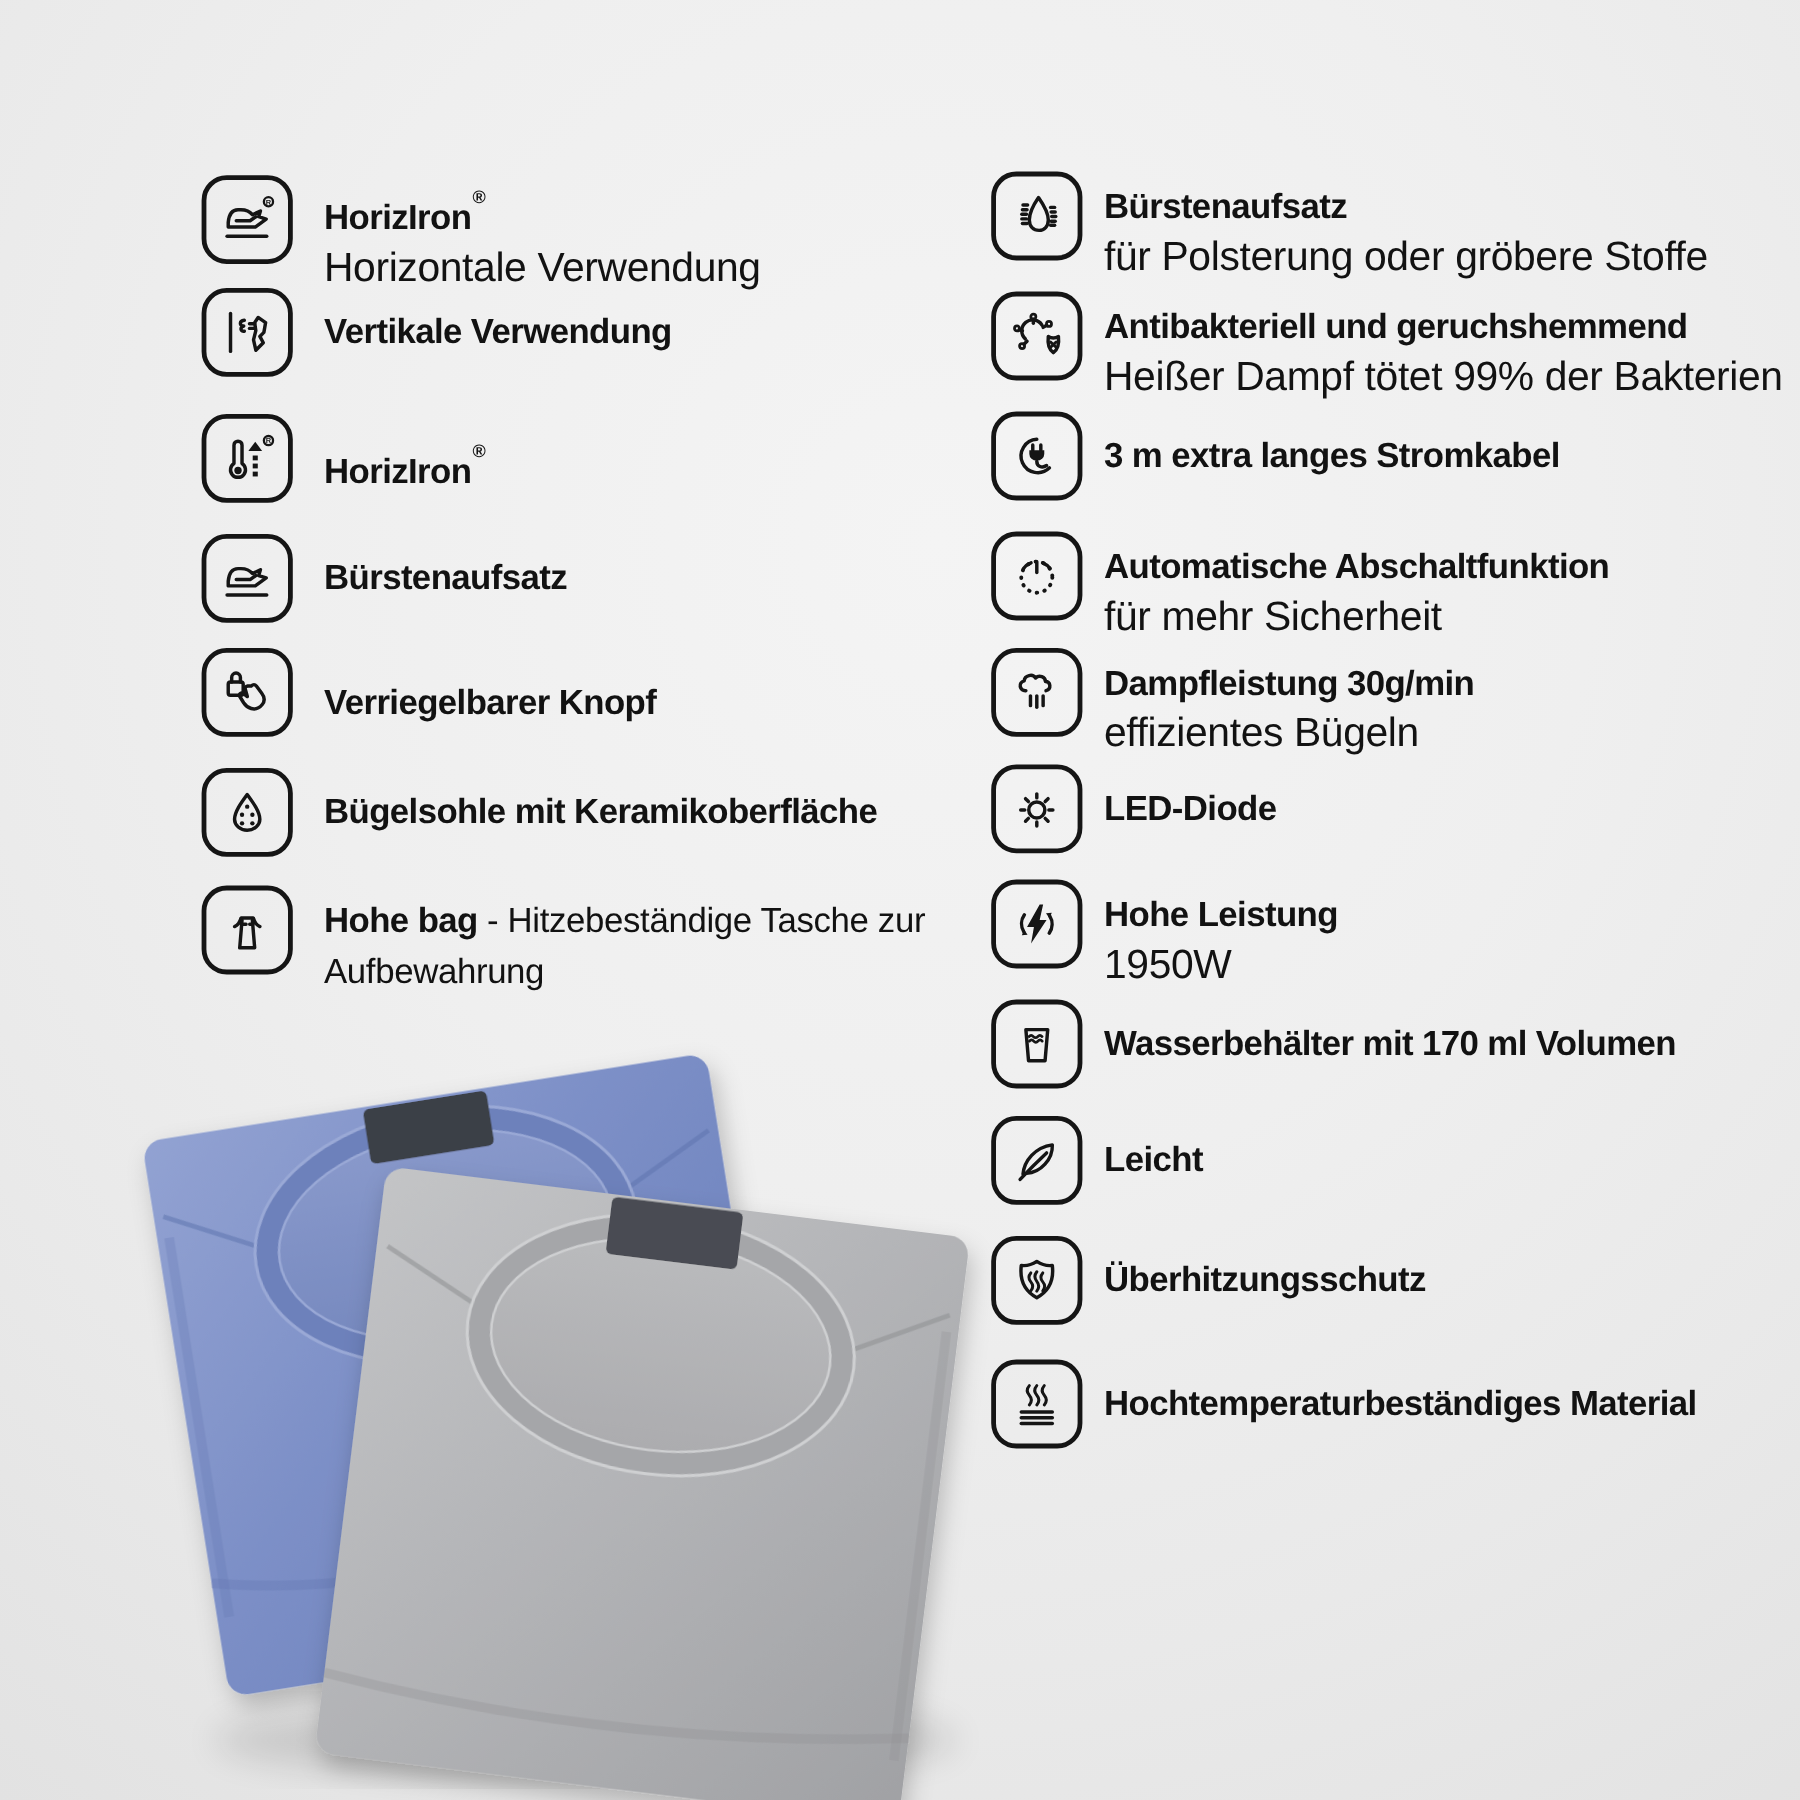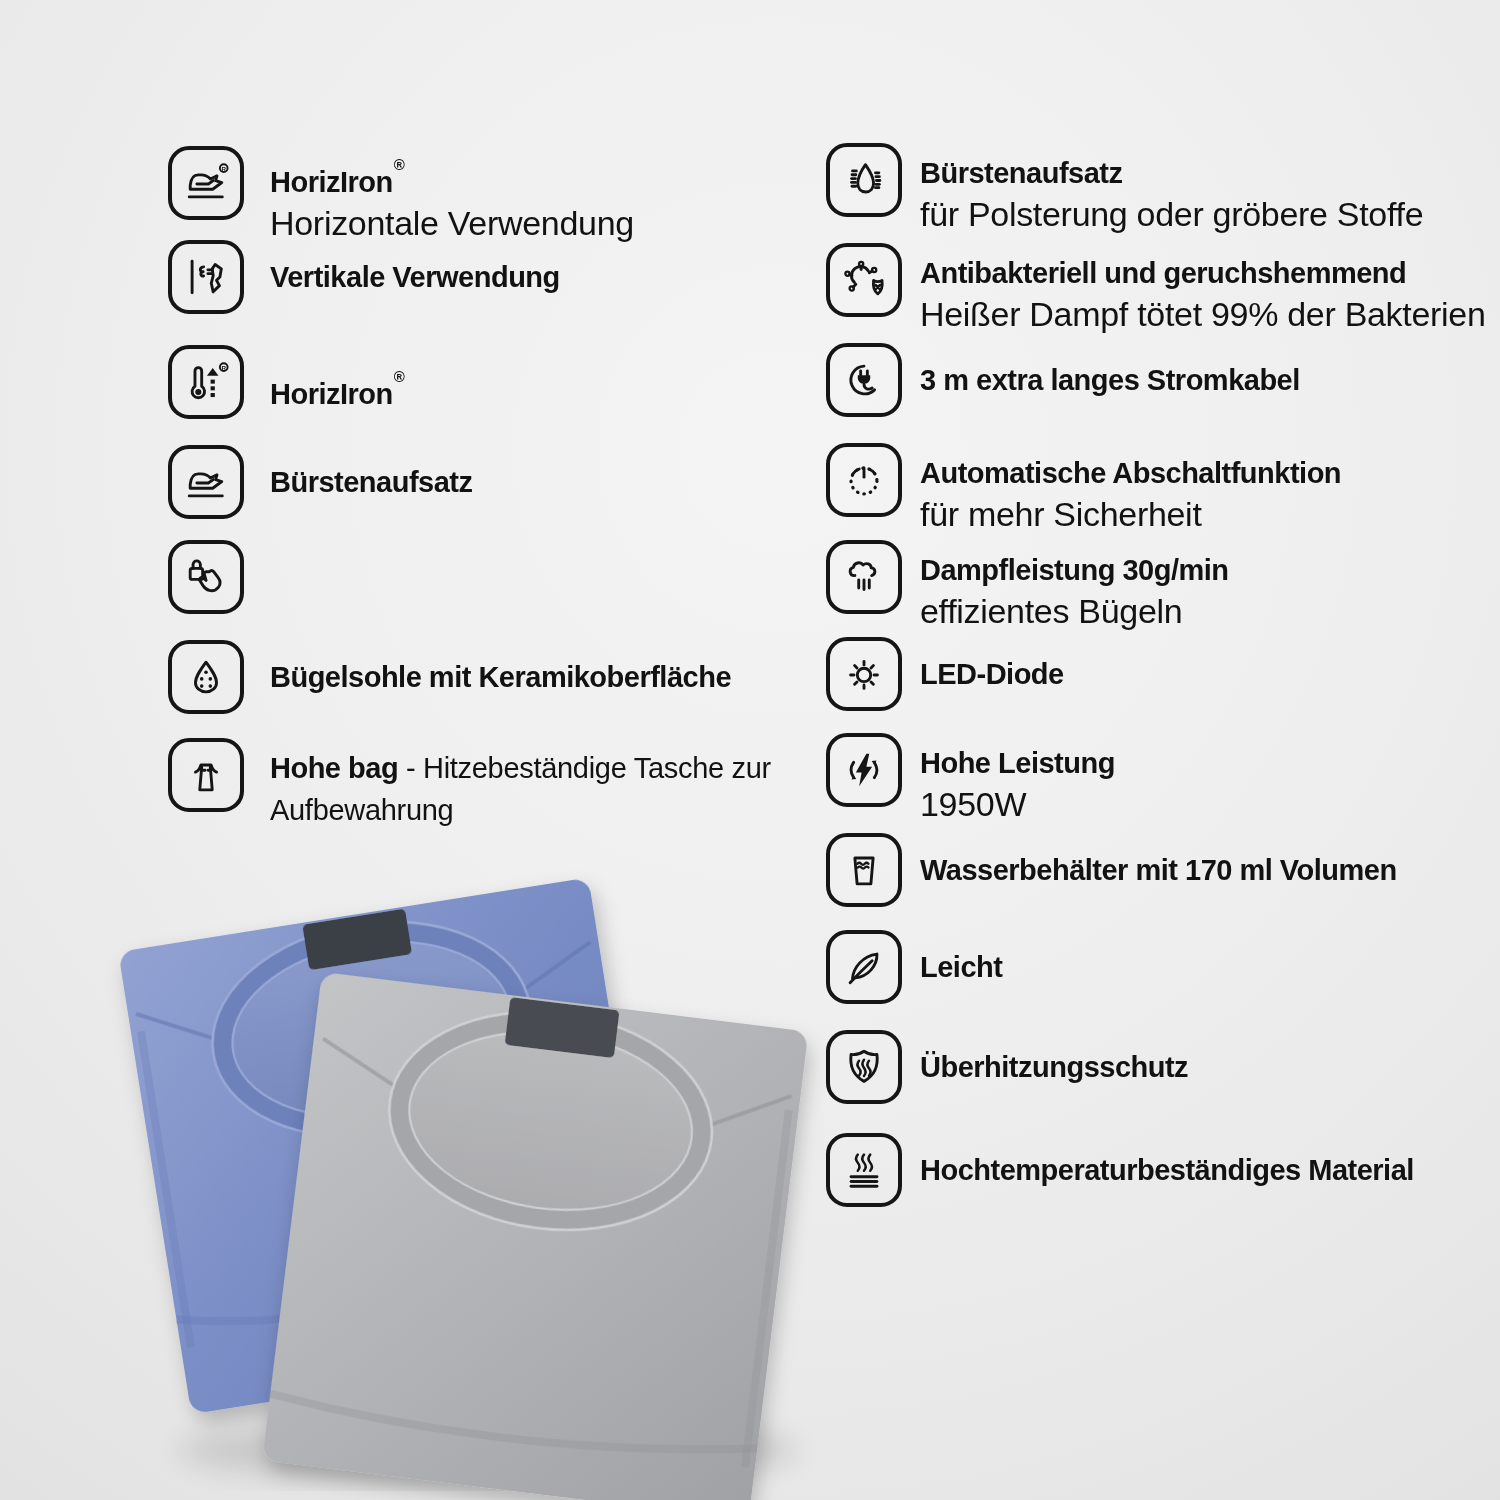--- a/index.html
+++ b/index.html
@@ -100,20 +100,21 @@
 
     <div class="feat" style="top:540px">
       <span class="icon">
         <svg viewBox="0 0 48 48" width="46" height="46" fill="none" stroke="#151515" stroke-width="3" stroke-linecap="round" stroke-linejoin="round">
           <rect x="7.5" y="15" width="13" height="11.5" rx="2"></rect>
           <path d="M10.5 15 V11 a3.8 3.8 0 0 1 7.6 0 V15"></path>
           <path d="M27.5 18.5 q2.5 -2.5 4.5 0 l4.5 6 q4.2 5.5 0.6 10 q-4 5 -9.6 3.5 q-4 -1 -6.6 -5 l-4 -6.5 q1.5 -3 4 -1.5 l3.2 2.6 l-1.7 -6.1 q-0.7 -2.6 2 -3 z"></path>
         </svg>
       </span>
       <div class="txt two">
+        <p class="t">Verriegelbarer Knopf</p>
       </div>
     </div>
 
     <div class="feat" style="top:640px">
       <span class="icon">
         <svg viewBox="0 0 48 48" width="46" height="46" fill="none" stroke="#151515" stroke-width="3" stroke-linecap="round" stroke-linejoin="round">
           <path d="M24 8.5 C29.5 16 35 23.5 35 30 a11 9.5 0 0 1 -22 0 C13 23.5 18.5 16 24 8.5 Z"></path>
           <circle cx="24" cy="19" r="1.9" fill="#151515" stroke="none"></circle>
           <circle cx="19.5" cy="26" r="1.9" fill="#151515" stroke="none"></circle>
           <circle cx="28.5" cy="26" r="1.9" fill="#151515" stroke="none"></circle>

